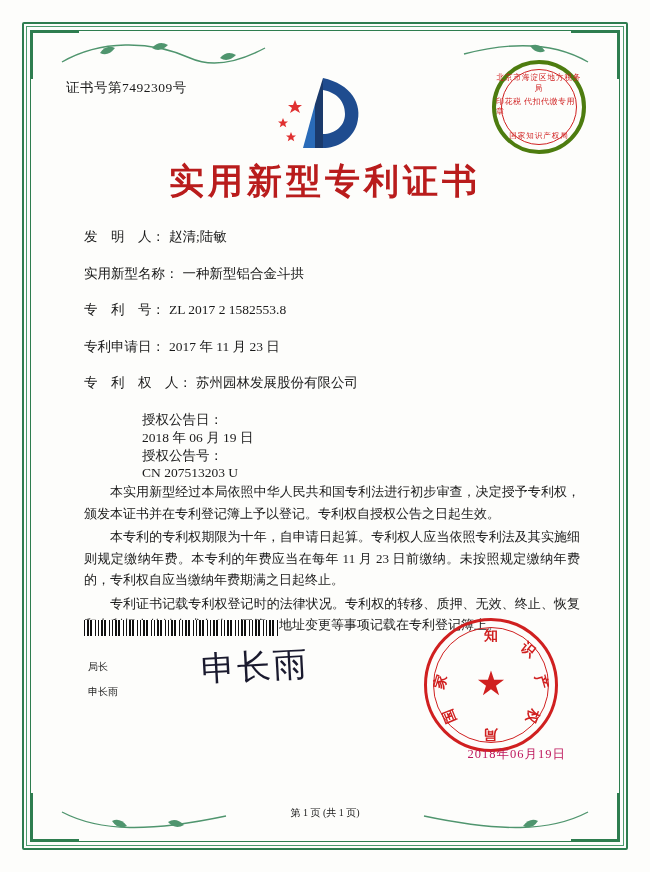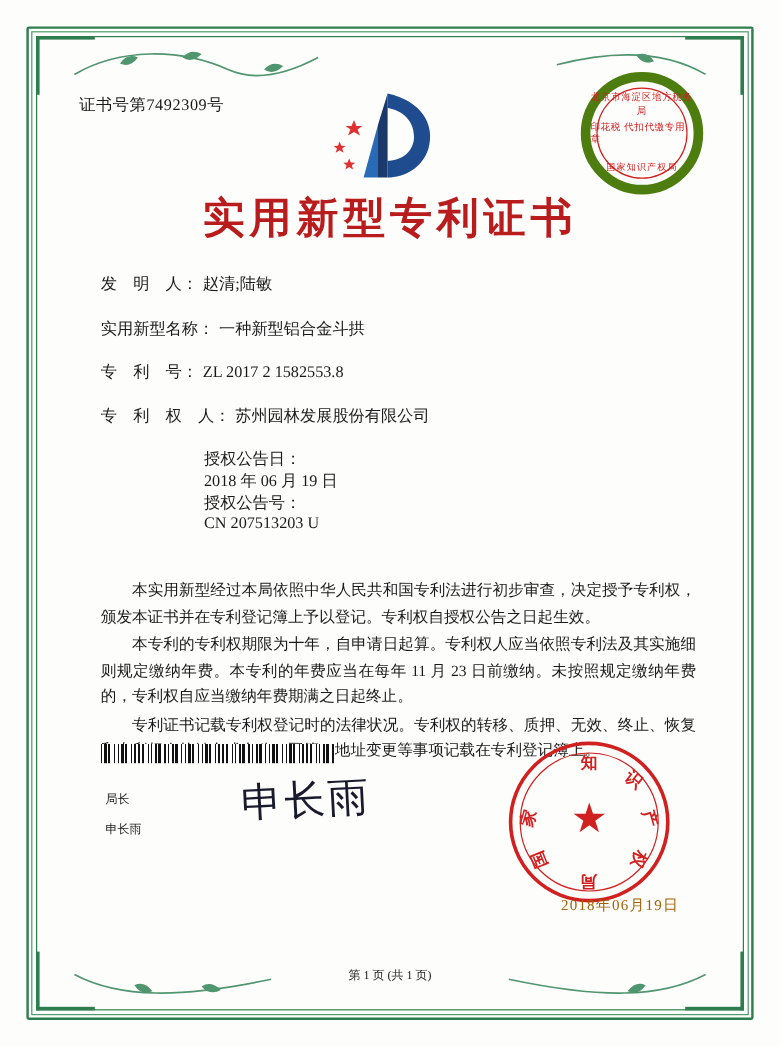--- a/index.html
+++ b/index.html
@@ -82,21 +82,21 @@
     letter-spacing: .5px;
     font-family: "Liberation Serif", serif;
   }
 
   .red-stamp-top {
     position: absolute;
     right: 18px;
     top: 14px;
     width: 86px;
     height: 86px;
-    border: 8px solid #4d7c0f;
+    border: 4px solid #4d7c0f;
     border-radius: 50%;
     color: #d02020;
   }
   .red-stamp-top .inner-ring {
     position: absolute;
     left: 5px; top: 5px; right: 5px; bottom: 5px;
     border: 1px solid #d02020;
     border-radius: 50%;
   }
   .red-stamp-top .arc-text {
@@ -166,21 +166,21 @@
     flex: 0 0 auto;
   }
   .field-value {
     margin-left: 4px;
   }
   .field-row.split {
     justify-content: flex-start;
     flex-direction: column;
   }
   .field-right {
-    margin-left: 86px;
+    margin-left: 58px;
     white-space: pre;
   }
 
   .paragraphs {
     position: absolute;
     left: 38px;
     right: 24px;
     top: 435px;
     font-size: 13px;
     line-height: 21.5px;
@@ -252,21 +252,21 @@
     position: absolute;
     font-size: 14px;
     font-weight: bold;
     font-family: "DejaVu Serif", serif;
   }
   .seal-date {
     position: absolute;
     right: 38px;
     top: 700px;
     font-size: 12.5px;
-    color: #a16207;
+    color: #be185d;
     letter-spacing: 1px;
   }
 
   .page-footer {
     position: absolute;
     left: 0;
     right: 0;
     bottom: 6px;
     text-align: center;
     font-size: 10px;
@@ -337,20 +337,24 @@
       </div>
       <div class="field-row">
         <span class="field-label">实用新型名称：</span>
         <span class="field-value">一种新型铝合金斗拱</span>
       </div>
       <div class="field-row">
         <span class="field-label">专　利　号：</span>
         <span class="field-value">ZL 2017 2 1582553.8</span>
       </div>
       <div class="field-row">
+        <span class="field-label">专利申请日：</span>
+        <span class="field-value">2017 年 11 月 23 日</span>
+      </div>
+      <div class="field-row">
         <span class="field-label">专　利　权　人：</span>
         <span class="field-value">苏州园林发展股份有限公司</span>
       </div>
       <div class="field-row split">
         <span class="field-label">授权公告日：</span>
         <span class="field-value">2018 年 06 月 19 日</span>
         <span class="field-right">授权公告号：</span>
         <span class="field-value">CN 207513203 U</span>
       </div>
     </div>

